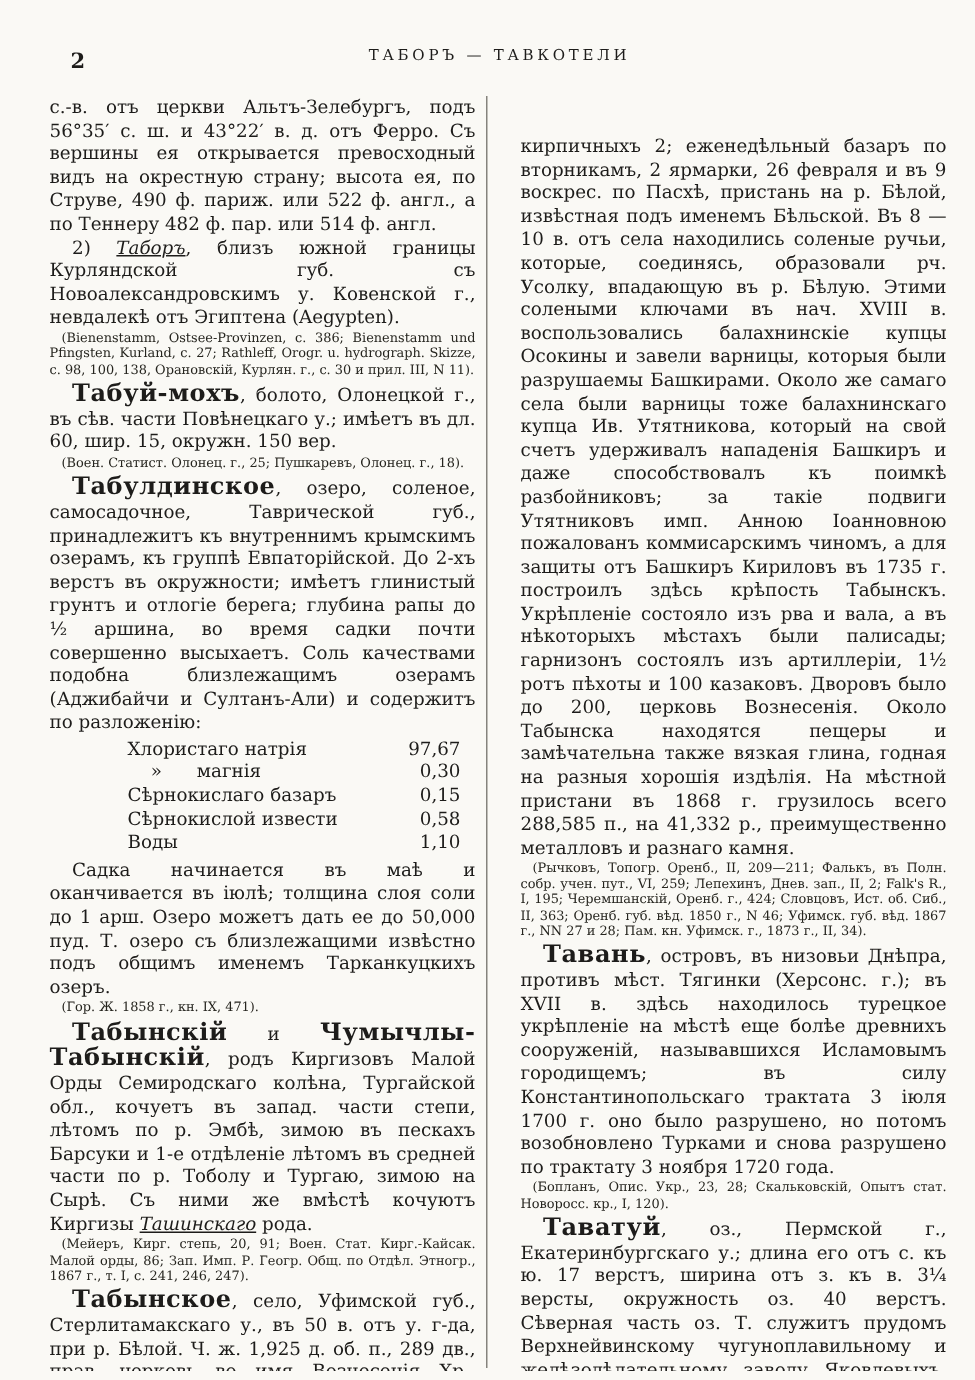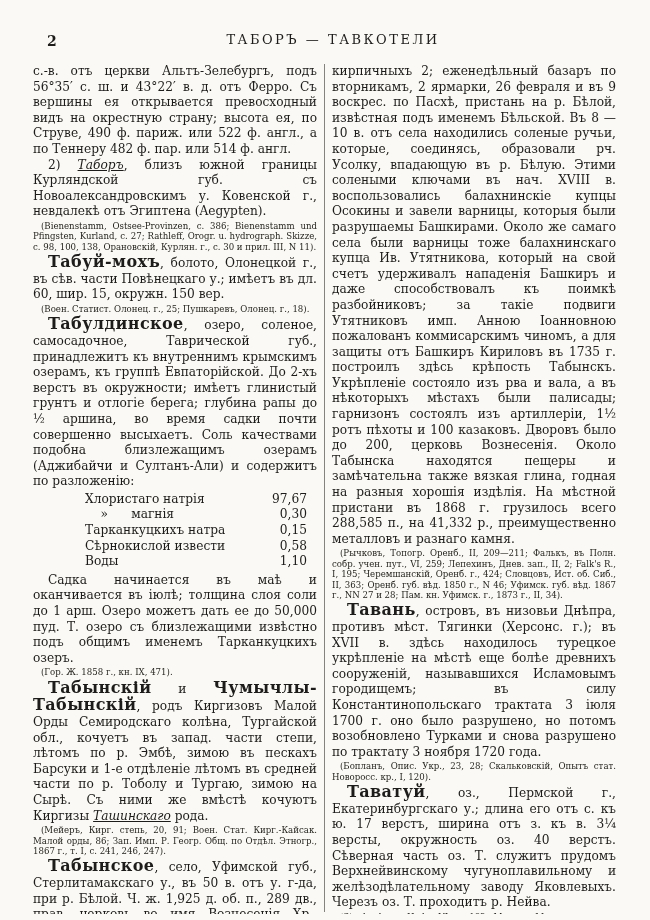--- a/index.html
+++ b/index.html
@@ -3,25 +3,25 @@
 <meta charset="utf-8">
 <style>
   html,body { margin:0; padding:0; background:#e5e3dd; }
   .page {
     position:relative; width:650px; height:920px; margin:0 auto;
     background:#faf9f5; color:#1d1c1a; overflow:hidden;
     font-family:"DejaVu Serif", serif;
   }
   .header { position:absolute; top:32px; left:0; right:0; height:22px; }
   .page-number { position:absolute; left:47px; top:1px; font-size:14px; font-weight:bold; }
-  .header-title { text-align:center; font-size:13px; letter-spacing:2.5px; font-weight:500;padding-left:16px; }
+  .header-title { text-align:center; font-size:10px; letter-spacing:2.5px; font-weight:500;padding-left:16px; }
 
   .column { position:absolute; top:64px; bottom:6px; text-align:justify; overflow:hidden; }
   .col-left  { left:33px;  width:284px; }
-  .col-right { left:332px; width:284px; }
+  .col-right { left:347px; width:284px;margin-top:26px; }
   .column-divider { position:absolute; top:64px; bottom:8px; left:324px; width:1px; background:#85837d; }
 
   p { margin:0; font-size:12.2px; line-height:15.6px; }
   p.indent { text-indent:15px; }
   .headword { font-weight:bold; font-size:16px; letter-spacing:0.4px; }
   .cite { font-size:8.6px; line-height:10.4px; text-indent:8px; margin:1px 0 2px 0; text-align:justify; color:#26251f; }
   i { font-style:italic;text-decoration:underline; }
 
   .chem-table { margin:2px 4px 3px 0; }
   .chem-row { display:flex; justify-content:space-between; padding-left:52px; padding-right:6px;
@@ -57,21 +57,21 @@
     <div class="chem-table">
       <div class="chem-row">
         <span class="chem-label">Хлористаго натрія</span>
         <span class="chem-value">97,67</span>
       </div>
       <div class="chem-row">
         <span class="chem-label">&nbsp;&nbsp;&nbsp;&nbsp;»&nbsp;&nbsp;&nbsp;&nbsp;&nbsp;&nbsp;магнія</span>
         <span class="chem-value">0,30</span>
       </div>
       <div class="chem-row">
-        <span class="chem-label">Тарканкуцкихъ натра</span>
+        <span class="chem-label">Сѣрнокислаго базаръ</span>
         <span class="chem-value">0,15</span>
       </div>
       <div class="chem-row">
         <span class="chem-label">Сѣрнокислой извести</span>
         <span class="chem-value">0,58</span>
       </div>
       <div class="chem-row">
         <span class="chem-label">Воды</span>
         <span class="chem-value">1,10</span>
       </div>

